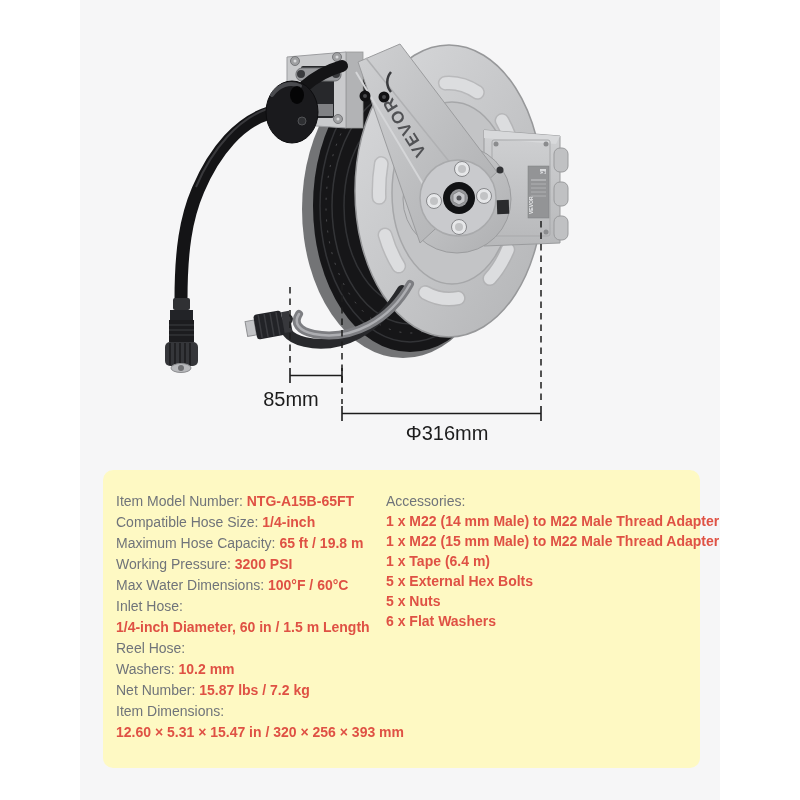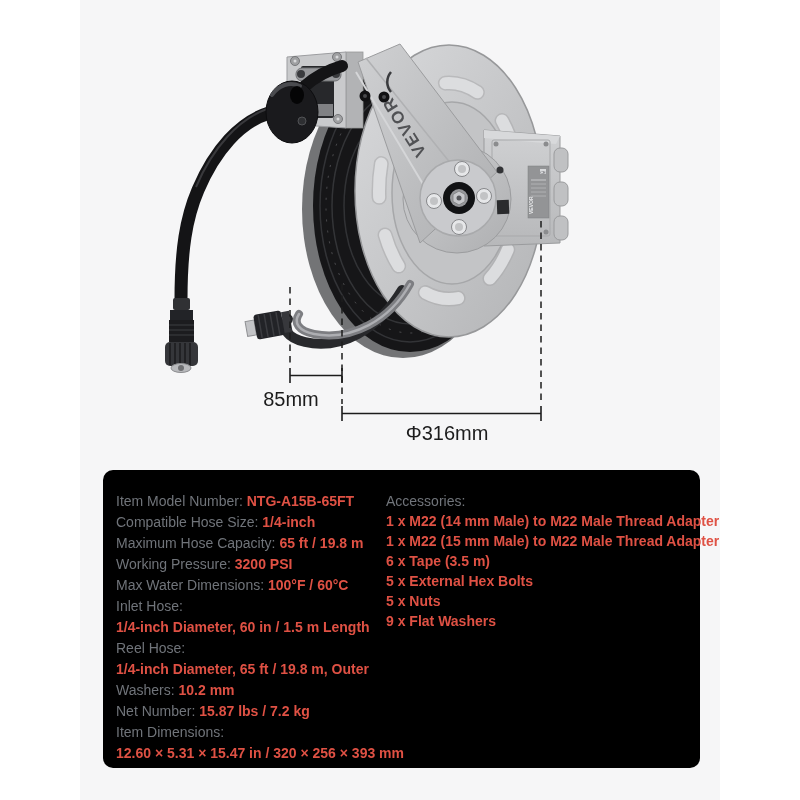--- a/index.html
+++ b/index.html
@@ -1,20 +1,20 @@
 <!DOCTYPE html>
 <html><head>
 <meta charset="utf-8">
 <style>
   html,body{margin:0;padding:0;background:#ffffff;width:800px;height:800px;overflow:hidden;
     font-family:"Liberation Sans", sans-serif;}
   .page{position:relative;width:800px;height:800px;background:#ffffff;}
   .stage{position:absolute;left:80px;top:0;width:640px;height:800px;background:#f6f6f7;}
   .product-svg{position:absolute;left:0;top:0;width:640px;height:460px;display:block;}
-  .spec-panel{position:absolute;left:23px;top:470px;width:597px;height:298px;background:#000000;
+  .spec-panel{position:absolute;left:23px;top:470px;width:597px;height:298px;background:#fef9c3;
     border-radius:10px;}
   .col{position:absolute;top:21px;}
   .col-left{left:13px;}
   .col-right{left:283px;}
   .srow{height:21px;line-height:21px;font-size:14px;white-space:nowrap;}
   .col-right .srow{height:20px;line-height:20px;}
   .lbl{color:#70747a;}
   .val{color:#df5144;font-weight:bold;}
   svg text{font-family:"Liberation Sans", sans-serif;}
 </style>
@@ -198,31 +198,30 @@
     <div class="spec-panel">
       <div class="col col-left">
         <div class="srow"><span class="lbl">Item Model Number: </span><span class="val">NTG-A15B-65FT</span></div>
         <div class="srow"><span class="lbl">Compatible Hose Size: </span><span class="val">1/4-inch</span></div>
         <div class="srow"><span class="lbl">Maximum Hose Capacity: </span><span class="val">65 ft / 19.8 m</span></div>
         <div class="srow"><span class="lbl">Working Pressure: </span><span class="val">3200 PSI</span></div>
         <div class="srow"><span class="lbl">Max Water Dimensions: </span><span class="val">100°F / 60°C</span></div>
         <div class="srow"><span class="lbl">Inlet Hose:</span><span class="val"></span></div>
         <div class="srow"><span class="lbl"></span><span class="val">1/4-inch Diameter, 60 in / 1.5 m Length</span></div>
         <div class="srow"><span class="lbl">Reel Hose:</span><span class="val"></span></div>
-        <div class="srow"><span class="lbl"></span><span class="val">1/4-inch Diameter, 65 ft / 19.8 m, Outer</span></div>
         <div class="srow"><span class="lbl">Washers: </span><span class="val">10.2 mm</span></div>
         <div class="srow"><span class="lbl">Net Number: </span><span class="val">15.87 lbs / 7.2 kg</span></div>
         <div class="srow"><span class="lbl">Item Dimensions:</span><span class="val"></span></div>
         <div class="srow"><span class="lbl"></span><span class="val">12.60 × 5.31 × 15.47 in / 320 × 256 × 393 mm</span></div>
       </div>
       <div class="col col-right">
         <div class="srow"><span class="lbl">Accessories:</span><span class="val"></span></div>
         <div class="srow"><span class="lbl"></span><span class="val">1 x M22 (14 mm Male) to M22 Male Thread Adapter</span></div>
         <div class="srow"><span class="lbl"></span><span class="val">1 x M22 (15 mm Male) to M22 Male Thread Adapter</span></div>
-        <div class="srow"><span class="lbl"></span><span class="val">6 x Tape (3.5 m)</span></div>
+        <div class="srow"><span class="lbl"></span><span class="val">1 x Tape (6.4 m)</span></div>
         <div class="srow"><span class="lbl"></span><span class="val">5 x External Hex Bolts</span></div>
         <div class="srow"><span class="lbl"></span><span class="val">5 x Nuts</span></div>
-        <div class="srow"><span class="lbl"></span><span class="val">9 x Flat Washers</span></div>
+        <div class="srow"><span class="lbl"></span><span class="val">6 x Flat Washers</span></div>
       </div>
     </div>
 
   </div>
 </div>
 
 </body></html>

